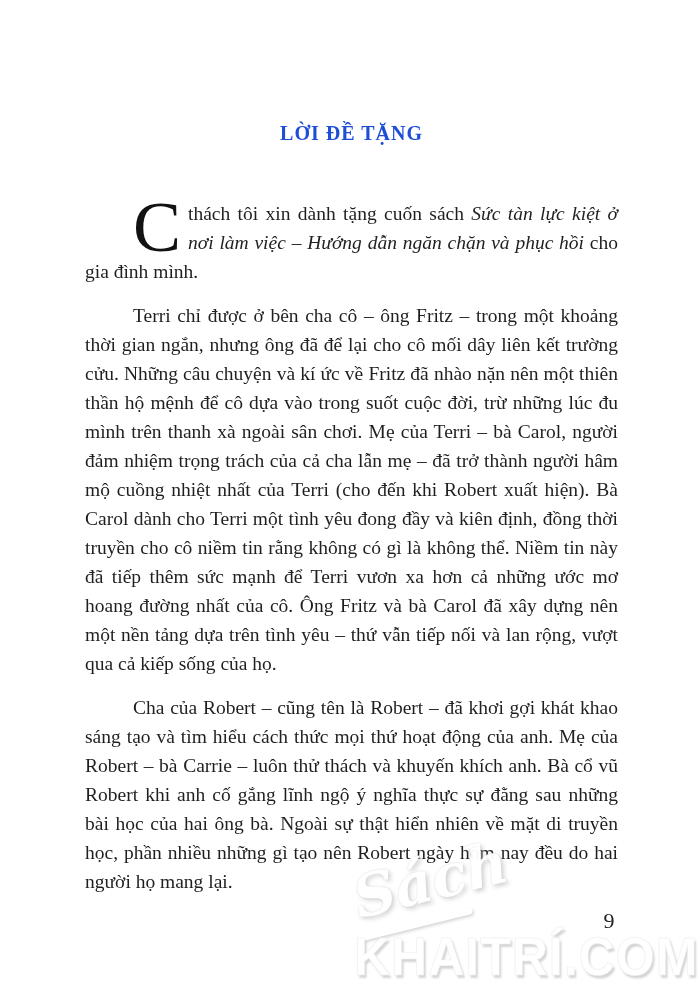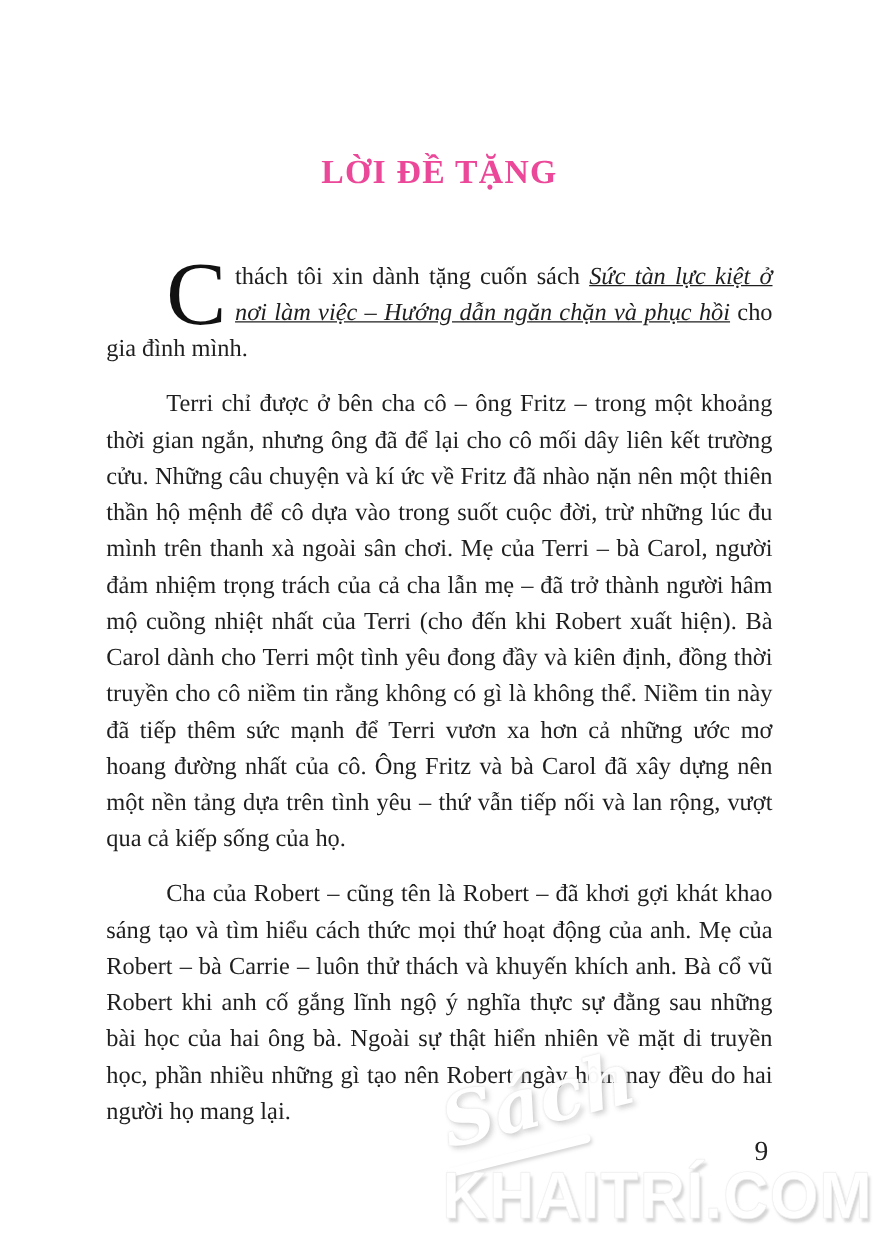--- a/index.html
+++ b/index.html
@@ -20,45 +20,45 @@
     position: absolute;
     left: 85px;
     top: 0;
     width: 533px;
     z-index: 1;
   }
   .title {
     margin: 0;
     padding-top: 122px;
     text-align: center;
-    font-size: 27px;
+    font-size: 20px;
     font-weight: bold;
     letter-spacing: 1px;
-    color: #ec4899;
+    color: #1d4ed8;
     font-family: "Liberation Serif", serif;
   }
   .para {
     margin: 0;
     text-align: justify;
     font-size: 19.5px;
     line-height: 29px;
     color: #1f1f1f;
   }
   .p1 { margin-top: 54px; }
   .p2, .p3 { margin-top: 15px; text-indent: 48px; }
   .dropcap {
     float: left;
     font-size: 72px;
     line-height: 53px;
     height: 55px;
     margin: 2px 7px 0 48px;
     color: #121212;
     font-family: "Liberation Serif", serif;
   }
-  .book-title { font-style: italic; text-decoration: underline; }
+  .book-title { font-style: italic; }
   .page-number {
     position: absolute;
     left: 593px;
     top: 908px;
     width: 32px;
     text-align: center;
     font-size: 22px;
     color: #222222;
     z-index: 2;
   }

